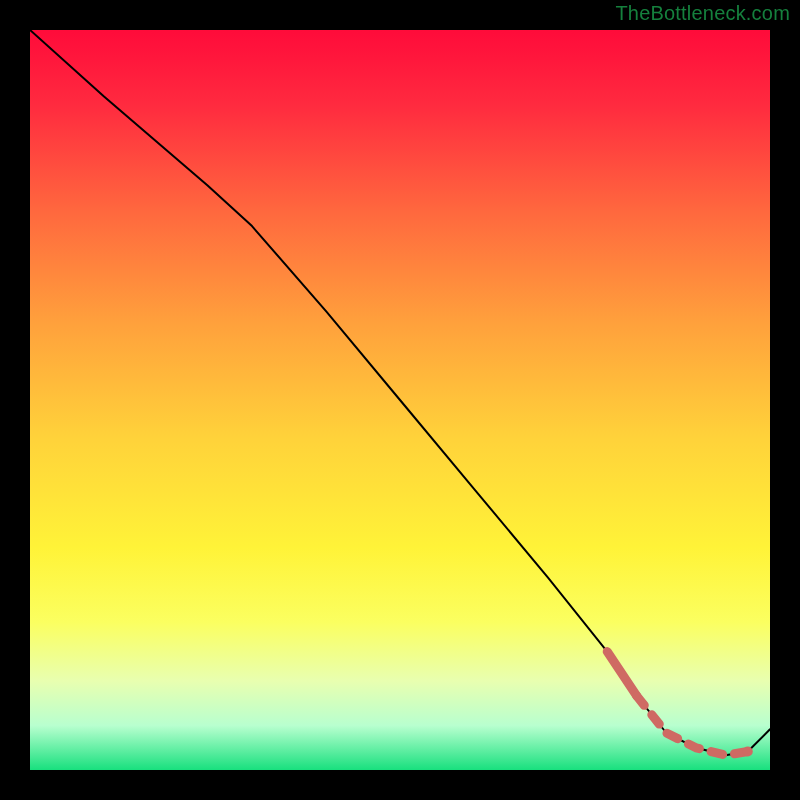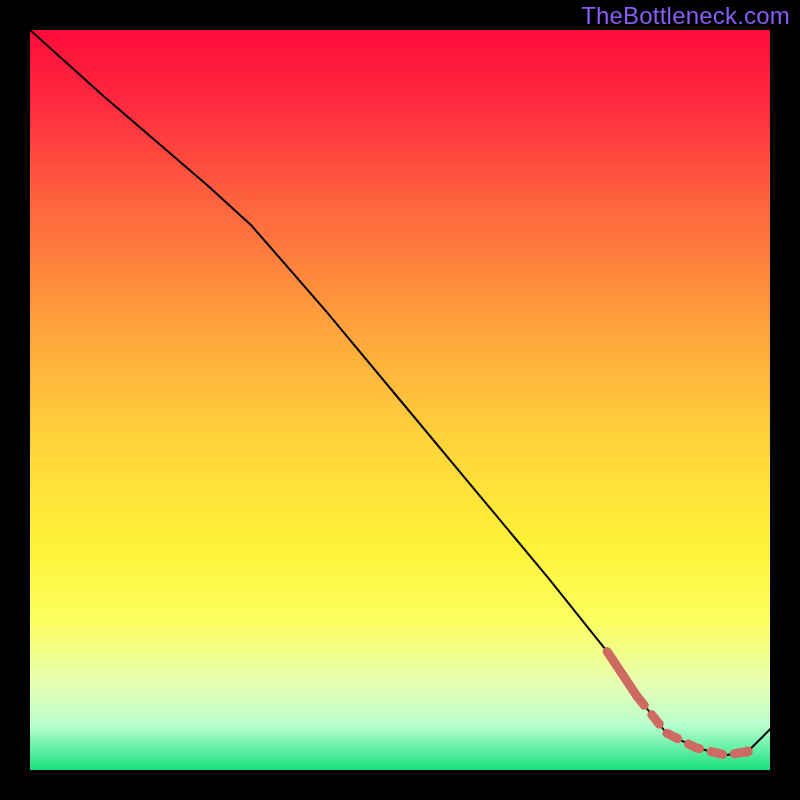--- a/index.html
+++ b/index.html
@@ -13,22 +13,22 @@
   }
   .stage {
     position: relative;
     width: 800px;
     height: 800px;
   }
   .watermark {
     position: absolute;
     top: 2px;
     right: 10px;
-    color: #8b5cf6;
-    font-size: 24px;
+    color: #15803d;
+    font-size: 20px;
     font-weight: 500;
     letter-spacing: 0.2px;
     z-index: 5;
   }
   .plot-area {
     position: absolute;
     left: 30px;
     top: 30px;
     width: 740px;
     height: 740px;

